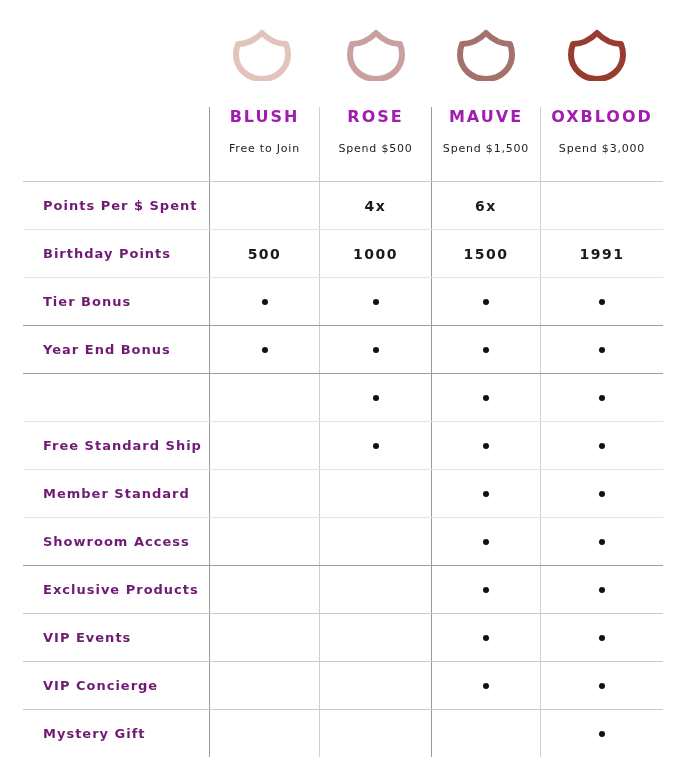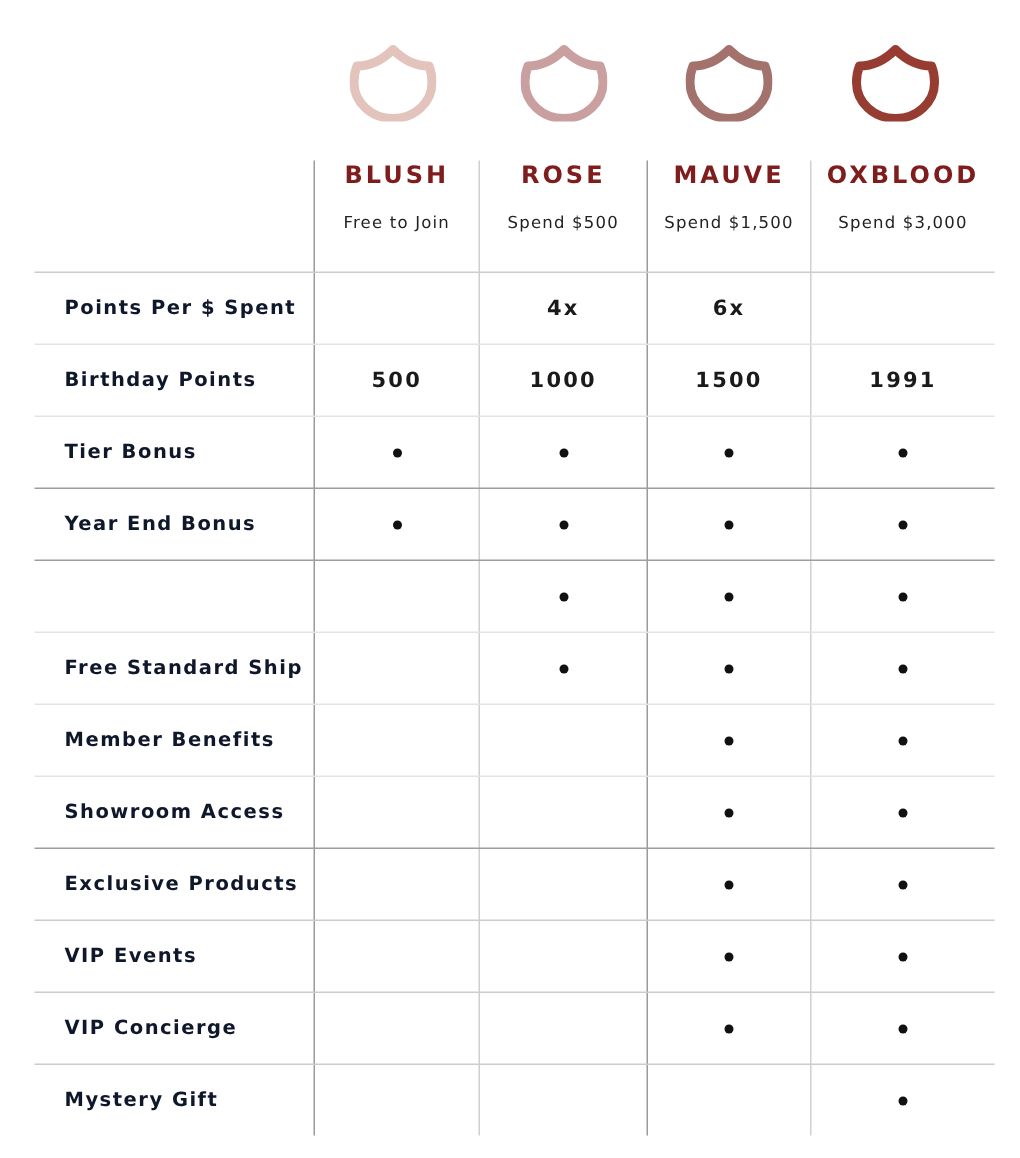--- a/index.html
+++ b/index.html
@@ -9,27 +9,27 @@
   .icons { position: absolute; left: 0; top: 0; width: 680px; height: 100px; }
   .icon { position: absolute; top: 29px; width: 58px; height: 52px; }
   .icon svg { width: 58px; height: 52px; display: block; }
 
   .table { position: absolute; left: 23px; top: 107px; width: 640px; }
 
   .vline { position: absolute; width: 1px; background: #cfcfcf; }
   .vline.dark { background: #9a9a9a; }
 
   .header { position: absolute; top: 0; height: 74px; }
-  .tier-name { position: absolute; top: 0; left: 0; right: 0; text-align: center; font-size: 16px; font-weight: bold; letter-spacing: 2px; color: #7f1d1d; }
+  .tier-name { position: absolute; top: 0; left: 0; right: 0; text-align: center; font-size: 16px; font-weight: bold; letter-spacing: 2px; color: #a21caf; }
   .tier-req { position: absolute; top: 35px; left: 0; right: 0; text-align: center; font-size: 11px; letter-spacing: 0.8px; color: #222; }
 
   .row { position: absolute; left: 0; width: 640px; height: 48px; border-top: 1px solid #e4e4e4; }
   .row.dark-top { border-top: 1px solid #9e9e9e; }
   .row.mid-top { border-top: 1px solid #cbcbcb; }
-  .row-label { position: absolute; left: 20px; top: 16px; font-size: 13px; font-weight: bold; letter-spacing: 1px; color: #0f172a; white-space: nowrap; }
+  .row-label { position: absolute; left: 20px; top: 16px; font-size: 13px; font-weight: bold; letter-spacing: 1px; color: #701a75; white-space: nowrap; }
   .cell { position: absolute; top: 0; height: 48px; display: flex; align-items: center; justify-content: center; font-size: 14px; font-weight: bold; letter-spacing: 1.5px; color: #1a1a1a; }
   .dot { width: 6px; height: 6px; border-radius: 50%; background: #111; }
 </style>
 </head>
 <body>
 
 <div class="icons">
   <div class="icon" style="left:233px;">
       <svg viewBox="0 0 58 52">
         <path d="M5 15 Q18 15 29 4 Q40 15 53 15 Q55 20 55 26 A26 24 0 0 1 3 26 Q3 20 5 15 Z" fill="none" stroke="#e3c4bd" stroke-width="6" stroke-linejoin="round"></path>
@@ -150,21 +150,21 @@
           <span class="dot"></span>
         </div>
         <div class="cell" style="left: 409px; width: 108px;">
           <span class="dot"></span>
         </div>
         <div class="cell" style="left: 518px; width: 122px;">
           <span class="dot"></span>
         </div>
       </div>
       <div class="row" style="top: 362px;">
-        <div class="row-label">Member Benefits</div>
+        <div class="row-label">Member Standard</div>
         <div class="cell" style="left: 187px; width: 109px;"></div>
         <div class="cell" style="left: 297px; width: 111px;"></div>
         <div class="cell" style="left: 409px; width: 108px;">
           <span class="dot"></span>
         </div>
         <div class="cell" style="left: 518px; width: 122px;">
           <span class="dot"></span>
         </div>
       </div>
       <div class="row" style="top: 410px;">

